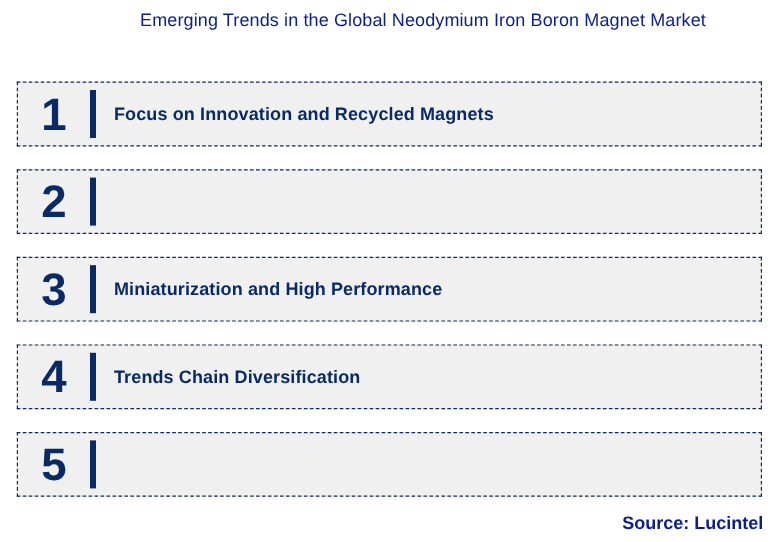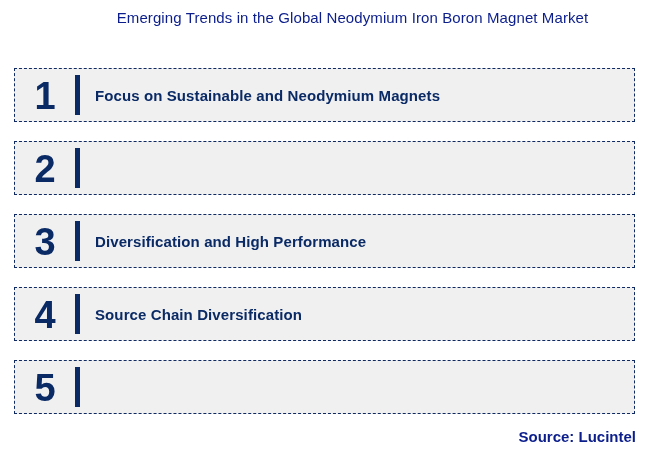--- a/index.html
+++ b/index.html
@@ -78,38 +78,38 @@
 
 <div class="canvas">
 
   <div class="title">Emerging Trends in the Global Neodymium Iron Boron Magnet Market</div>
 
   <div class="items">
 
     <div class="item">
       <div class="num">1</div>
       <div class="bar"></div>
-      <div class="label">Focus on Sustainable and Neodymium Magnets</div>
+      <div class="label">Focus on Innovation and Recycled Magnets</div>
     </div>
 
     <div class="item">
       <div class="num">2</div>
       <div class="bar"></div>
     </div>
 
     <div class="item">
       <div class="num">3</div>
       <div class="bar"></div>
-      <div class="label">Diversification and High Performance</div>
+      <div class="label">Miniaturization and High Performance</div>
     </div>
 
     <div class="item">
       <div class="num">4</div>
       <div class="bar"></div>
-      <div class="label">Source Chain Diversification</div>
+      <div class="label">Trends Chain Diversification</div>
     </div>
 
     <div class="item">
       <div class="num">5</div>
       <div class="bar"></div>
     </div>
 
   </div>
 
   <div class="source">Source: Lucintel</div>

